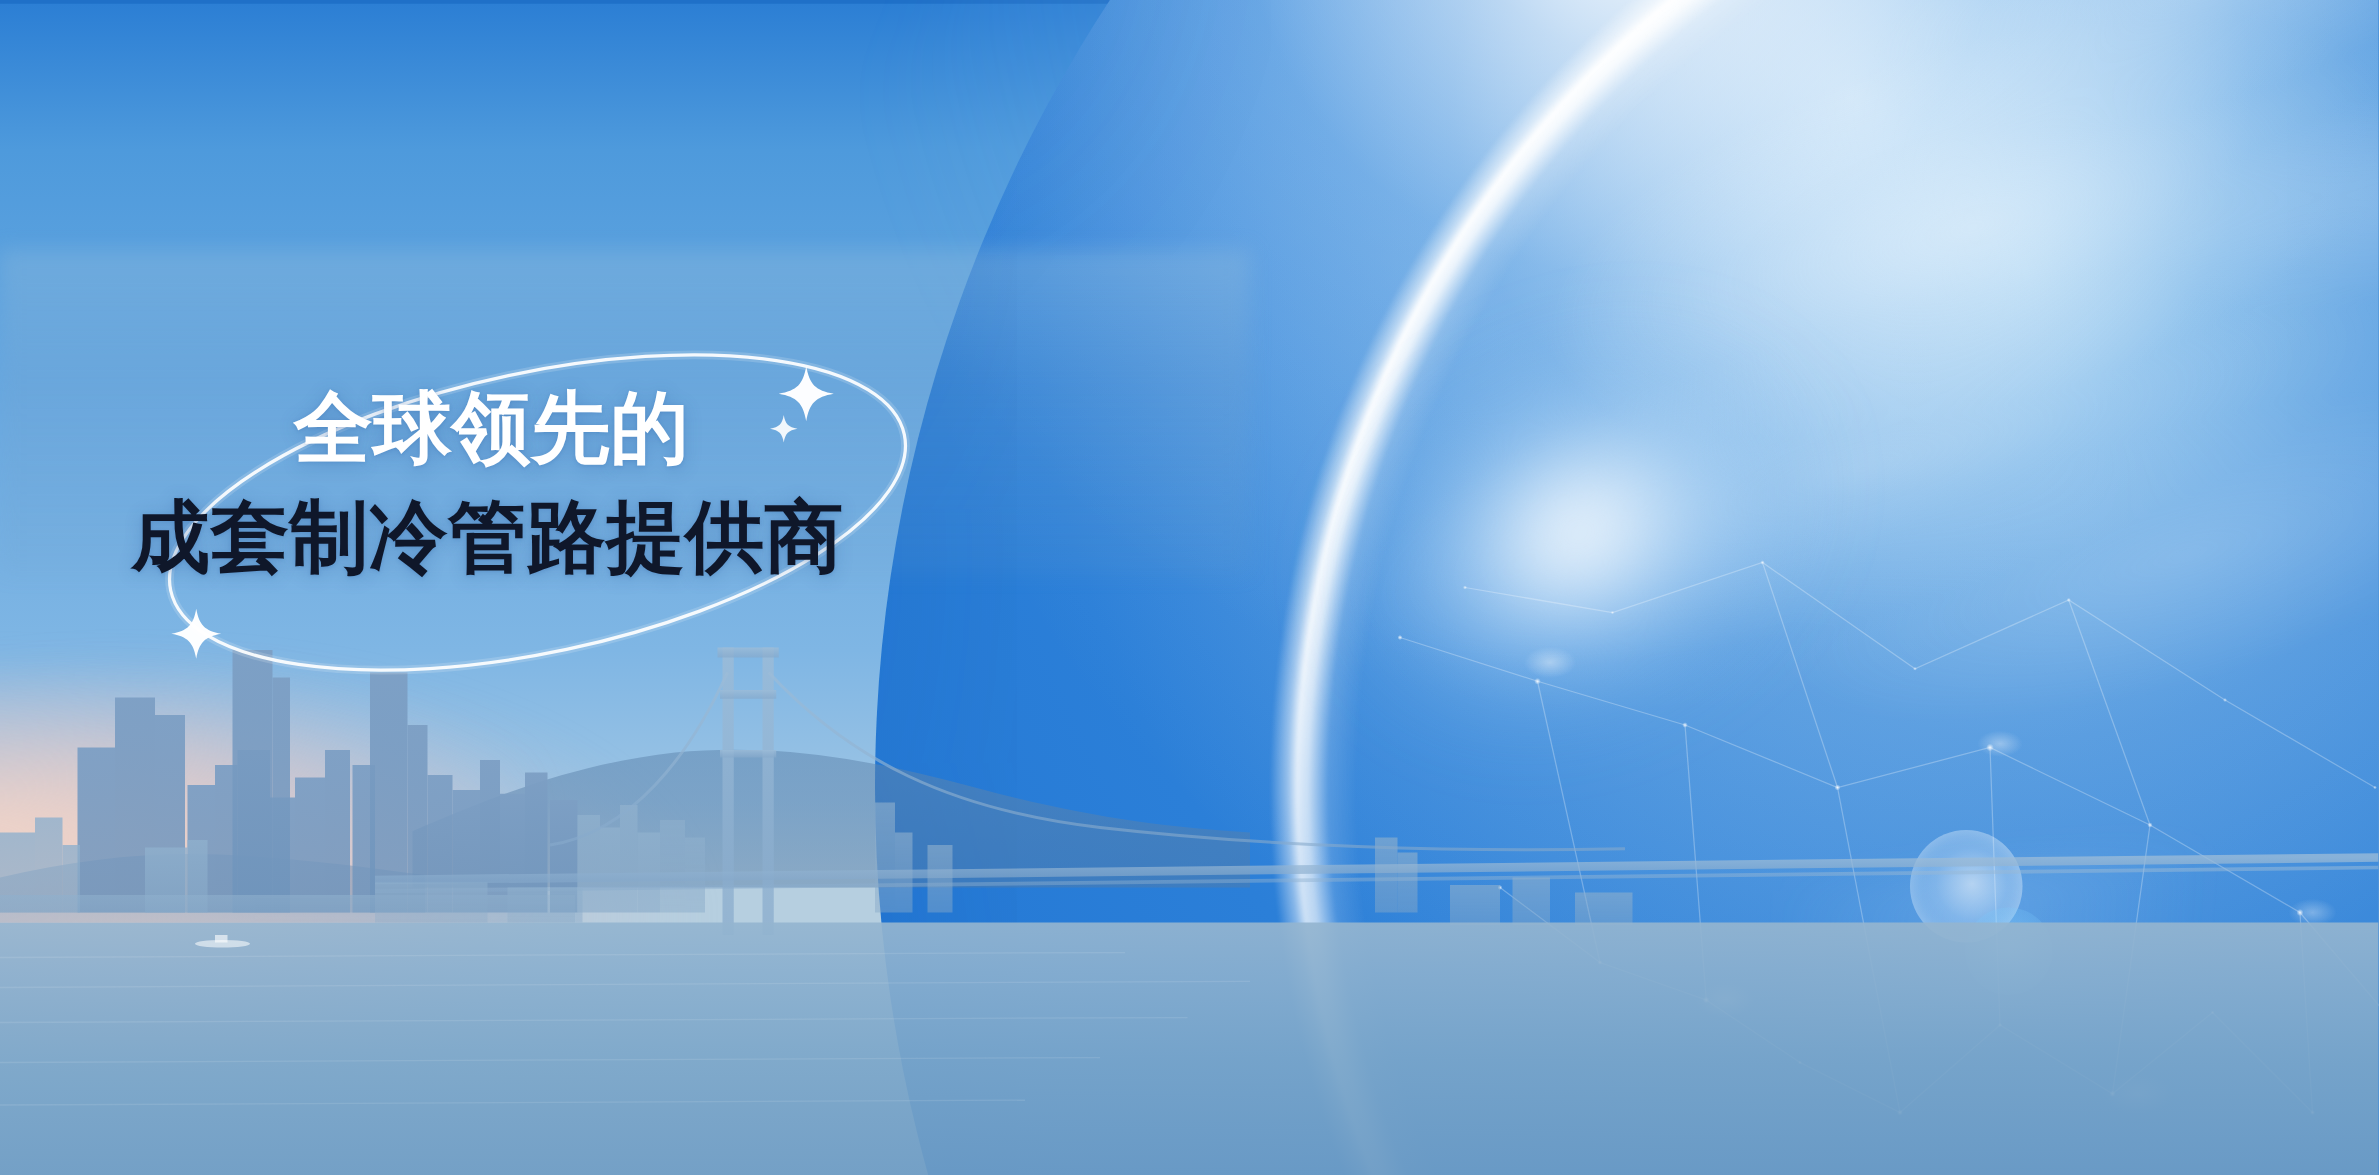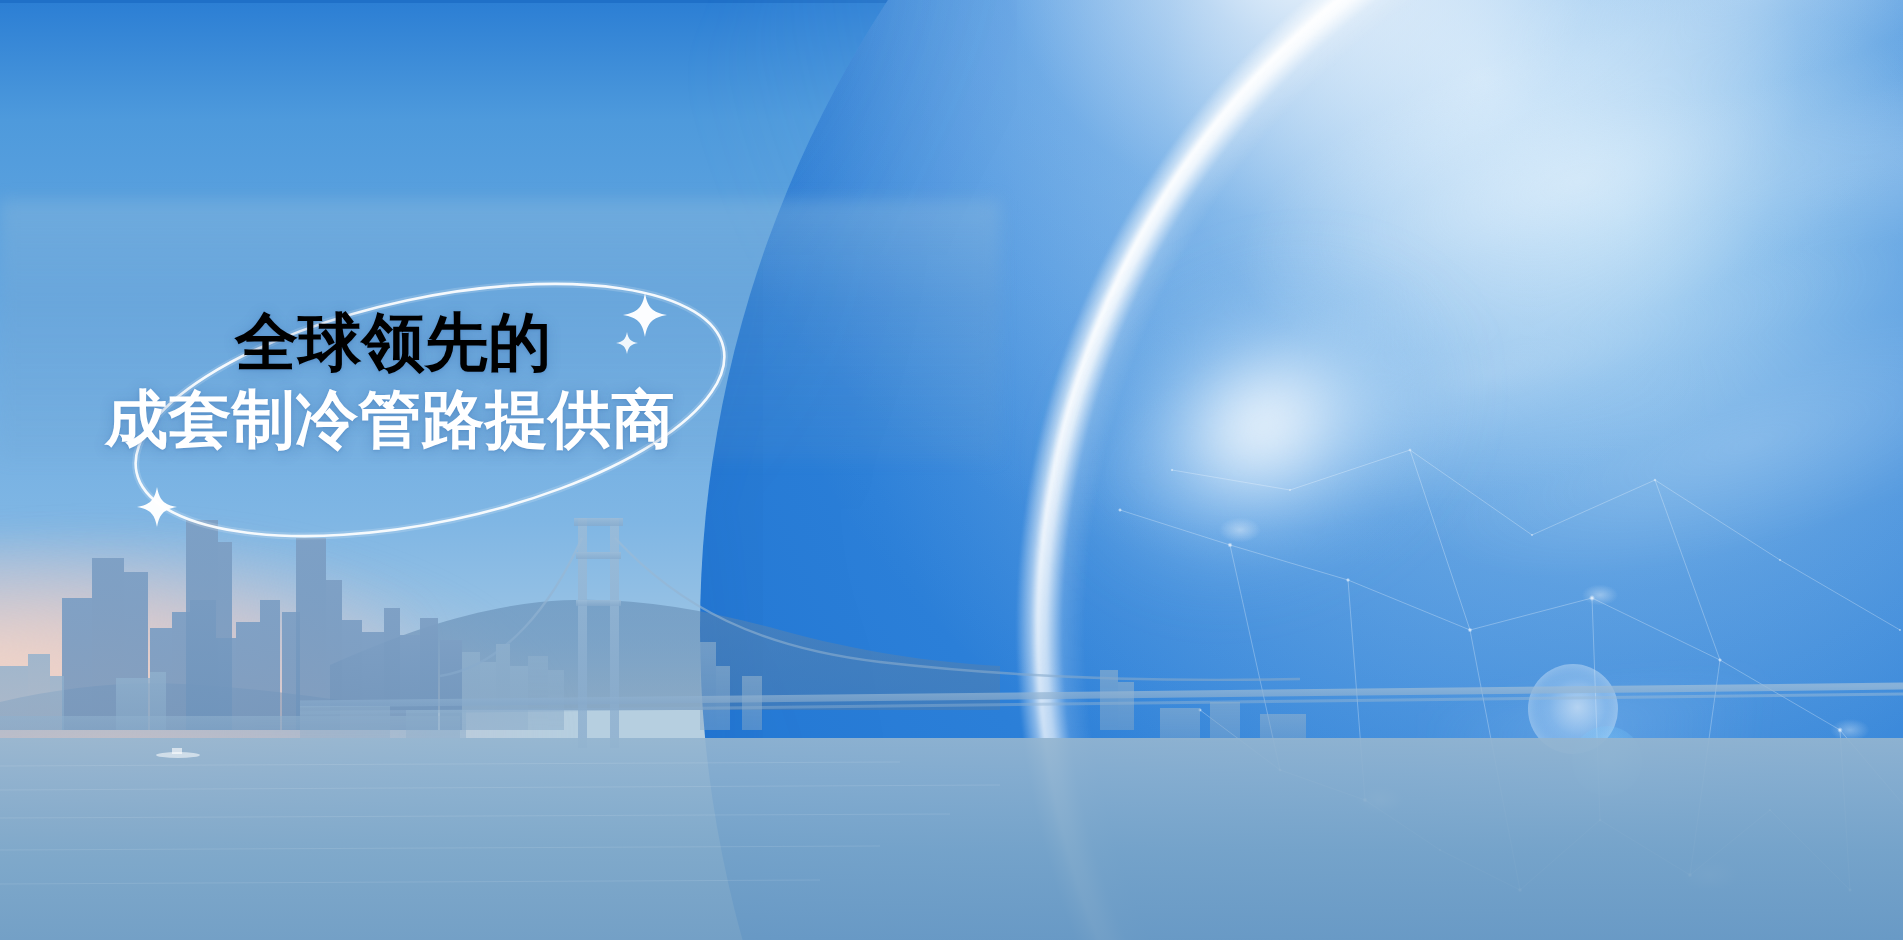--- a/index.html
+++ b/index.html
@@ -172,22 +172,22 @@
     position:absolute; left:105px; top:305px; width:760px;
     line-height:1.22; letter-spacing:.02em;
     font-weight:700;
   }
   .hl-line{
     font-size:63px;
     font-family:"DejaVu Sans","Liberation Sans", sans-serif;
     text-shadow:0 2px 14px rgba(40,90,160,.30), 0 1px 3px rgba(40,90,160,.22);
     white-space:nowrap;
   }
-  .hl-1{ color:#000000; margin-left:130px; }
-  .hl-2{ color:#ffffff; margin-left:0; }
+  .hl-1{ color:#ffffff; margin-left:130px; }
+  .hl-2{ color:#0f172a; margin-left:0; margin-top:10px; }
 
   .top-edge{ position:absolute; left:0; top:0; width:1903px; height:3px; background:#1d6dc6; opacity:.85; }
 </style>
 </head>
 <body>
 
 <div id="banner">
 
   <div class="sky"></div>
   <div class="top-edge"></div>

